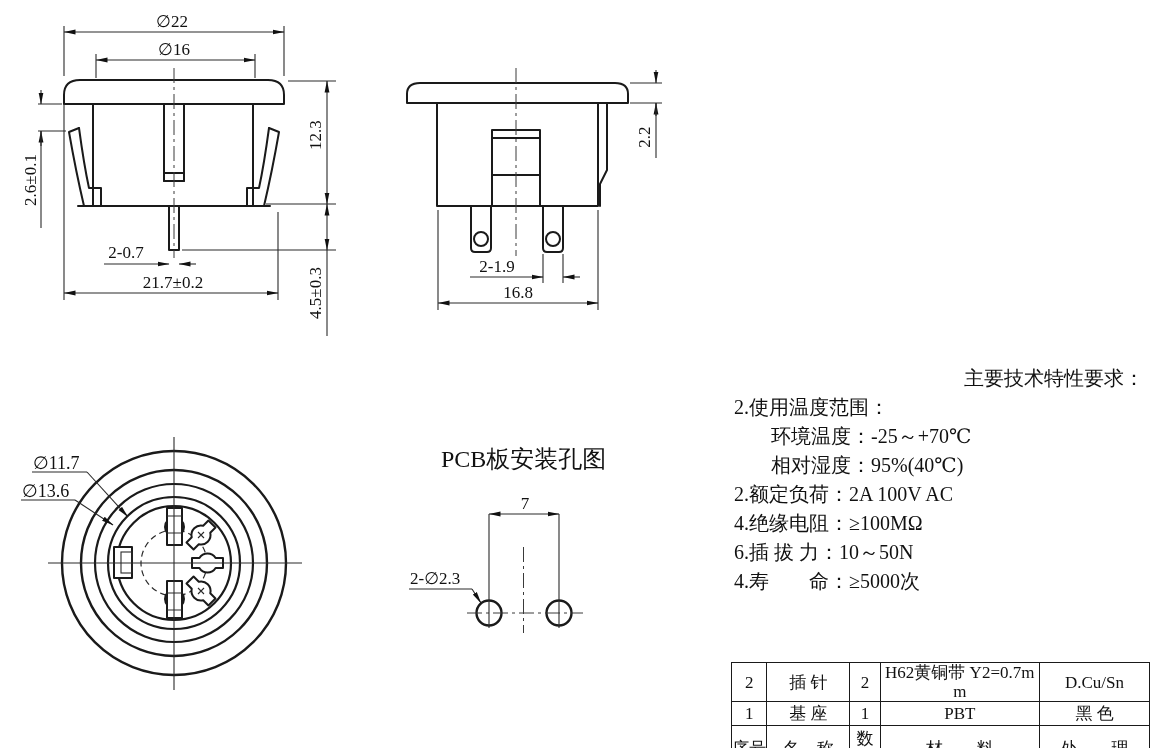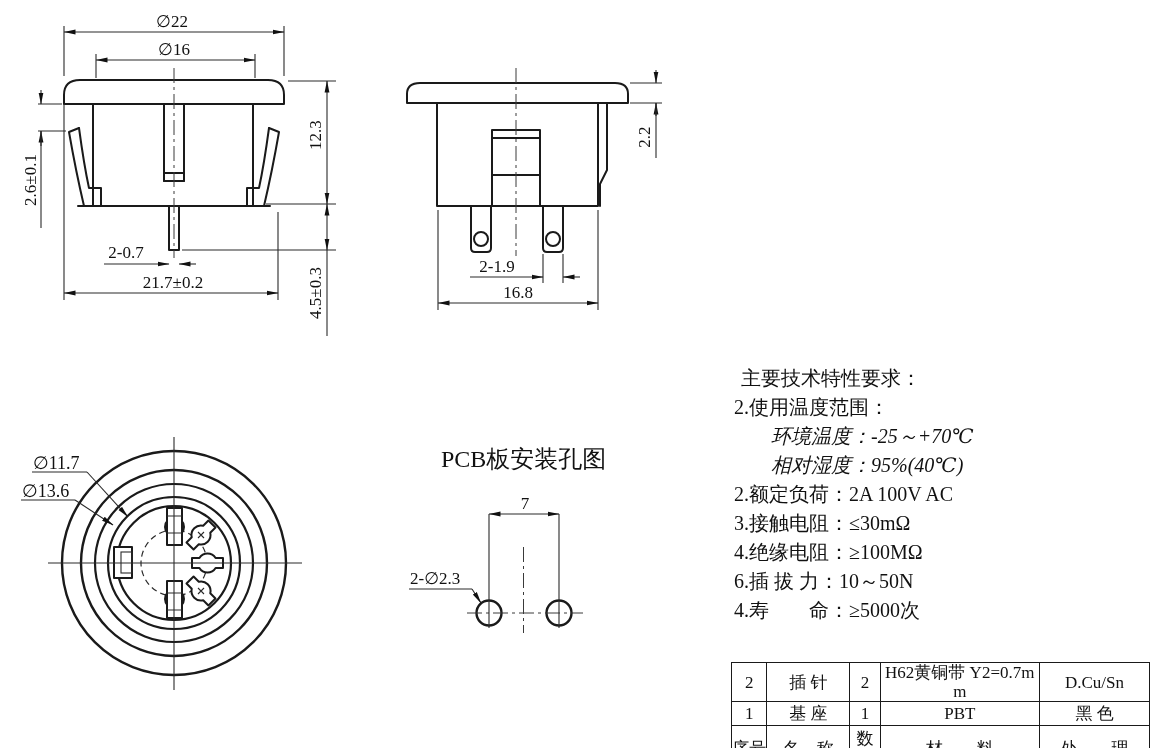--- a/index.html
+++ b/index.html
@@ -16,22 +16,22 @@
   .cl{stroke:#3a3a3a;stroke-width:1;fill:none;stroke-dasharray:15 4 3 4;}
   .dash{stroke:#2a2a2a;stroke-width:1.2;fill:none;stroke-dasharray:6 4;}
   text.dimtxt{font:17px "Liberation Serif","DejaVu Serif",serif;fill:#111;}
   text.lbltxt{font:18px "Liberation Serif","DejaVu Serif",serif;fill:#111;}
   text.bigtxt{font:24px "Liberation Serif","DejaVu Serif",serif;fill:#111;}
   
   .tech-specs{
     position:absolute;left:734px;top:364px;width:410px;
     font-size:20px;line-height:29px;color:#111;white-space:nowrap;
   }
-  .tech-specs .title{padding-left:7px;}
-  .tech-specs .indent{padding-left:37px;font-style:italic;}
+  .tech-specs .title{padding-left:7px;text-align:right;}
+  .tech-specs .indent{padding-left:37px;}
   
   .parts-table{
     position:absolute;left:731px;top:662px;
     border-collapse:collapse;table-layout:fixed;
     font-size:17px;color:#111;
   }
   .parts-table td{
     border:1.6px solid #1a1a1a;text-align:center;vertical-align:middle;
     padding:0;line-height:19px;word-break:break-all;
   }
@@ -219,21 +219,20 @@
     </g>
   </g>
 </svg>
 
 <div class="tech-specs">
   <div class="title">主要技术特性要求：</div>
   <div class="line">2.使用温度范围：</div>
   <div class="line indent">环境温度：-25～+70℃</div>
   <div class="line indent">相对湿度：95%(40℃)</div>
   <div class="line">2.额定负荷：2A 100V AC</div>
-  <div class="line">3.接触电阻：≤30mΩ</div>
   <div class="line">4.绝缘电阻：≥100MΩ</div>
   <div class="line">6.插 拔 力：10～50N</div>
   <div class="line">4.寿　　命：≥5000次</div>
 </div>
 
 <table class="parts-table">
   <tbody>
       <tr class="r1">
     <td class="c0">2</td>
     <td class="c1">插 针</td>

